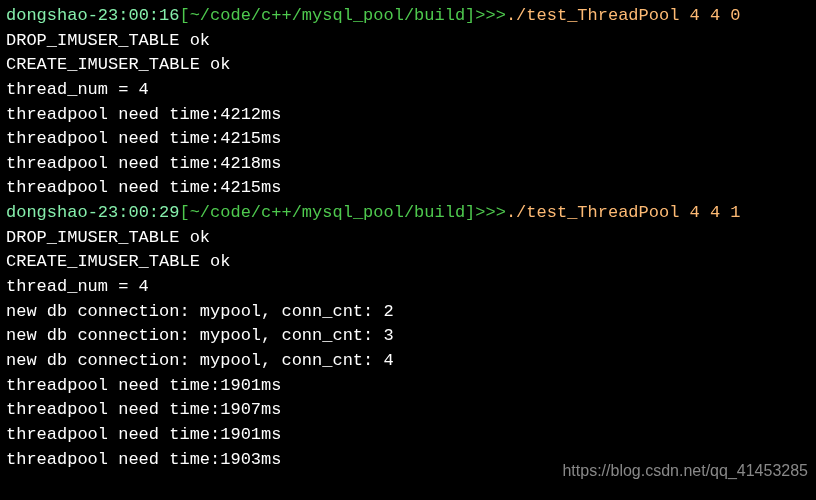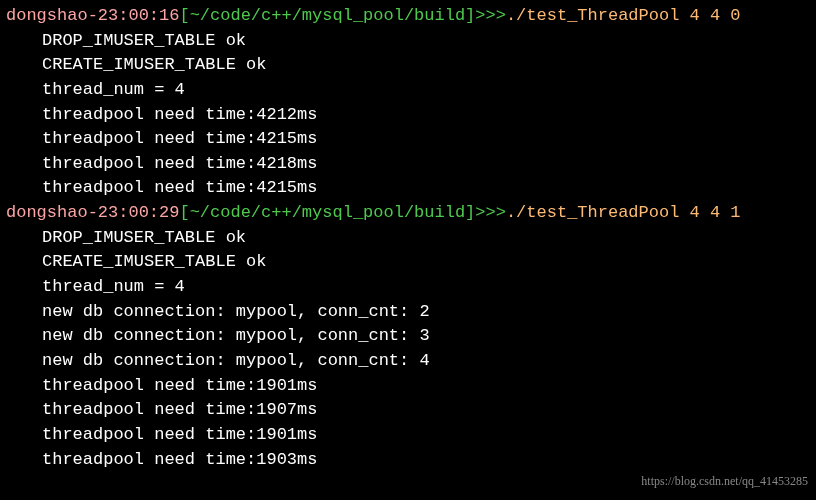--- a/index.html
+++ b/index.html
@@ -19,43 +19,42 @@
       padding: 4px 6px;
       position: relative;
     }
     .terminal {
       white-space: pre;
     }
     .line {
       display: block;
     }
     .prompt-user {
-      color: #fca5a5;
+      color: #86efac;
       font-family: Liberation Mono, monospace;
     }
     .prompt-path {
       color: #4ec94e;
     }
     .prompt-arrow {
       color: #4ec94e;
     }
     .command {
       color: #fdba74;
     }
     .output {
       color: #ffffff;
-      margin-left: 36px;
     }
     .watermark {
       position: absolute;
-      bottom: 10px;
+      bottom: 18px;
       right: 8px;
-      font-size: 12px;
+      font-size: 16px;
       color: #888888;
-      font-family: Liberation Serif, serif;
+      font-family: Liberation Sans, sans-serif;
     }
   </style>
 </head>
 <body>
 
 <div class="terminal" id="terminal-container"><div class="line"><span class="prompt-user">dongshao</span><span class="prompt-user">-</span><span class="prompt-user">23:00:16</span><span class="prompt-path">[</span><span class="prompt-path">~/code/c++/mysql_pool/build</span><span class="prompt-path">]</span><span class="prompt-arrow">&gt;&gt;&gt;</span><span class="command">./test_ThreadPool 4 4 0</span></div><div class="line"><span class="output">DROP_IMUSER_TABLE ok</span></div><div class="line"><span class="output">CREATE_IMUSER_TABLE ok</span></div><div class="line"><span class="output">thread_num = 4</span></div><div class="line"><span class="output">threadpool need time:4212ms</span></div><div class="line"><span class="output">threadpool need time:4215ms</span></div><div class="line"><span class="output">threadpool need time:4218ms</span></div><div class="line"><span class="output">threadpool need time:4215ms</span></div><div class="line"><span class="prompt-user">dongshao</span><span class="prompt-user">-</span><span class="prompt-user">23:00:29</span><span class="prompt-path">[</span><span class="prompt-path">~/code/c++/mysql_pool/build</span><span class="prompt-path">]</span><span class="prompt-arrow">&gt;&gt;&gt;</span><span class="command">./test_ThreadPool 4 4 1</span></div><div class="line"><span class="output">DROP_IMUSER_TABLE ok</span></div><div class="line"><span class="output">CREATE_IMUSER_TABLE ok</span></div><div class="line"><span class="output">thread_num = 4</span></div><div class="line"><span class="output">new db connection: mypool, conn_cnt: 2</span></div><div class="line"><span class="output">new db connection: mypool, conn_cnt: 3</span></div><div class="line"><span class="output">new db connection: mypool, conn_cnt: 4</span></div><div class="line"><span class="output">threadpool need time:1901ms</span></div><div class="line"><span class="output">threadpool need time:1907ms</span></div><div class="line"><span class="output">threadpool need time:1901ms</span></div><div class="line"><span class="output">threadpool need time:1903ms</span></div></div>
 
 <div class="watermark">https://blog.csdn.net/qq_41453285</div>
 
 </body></html>

